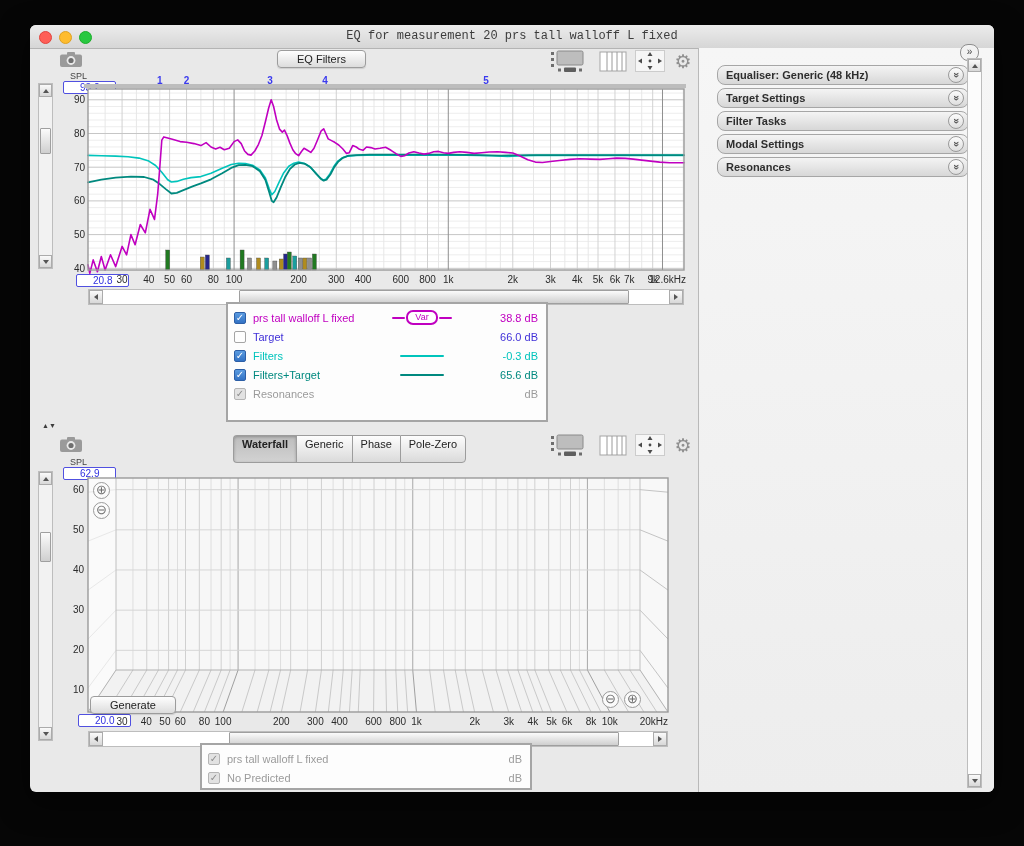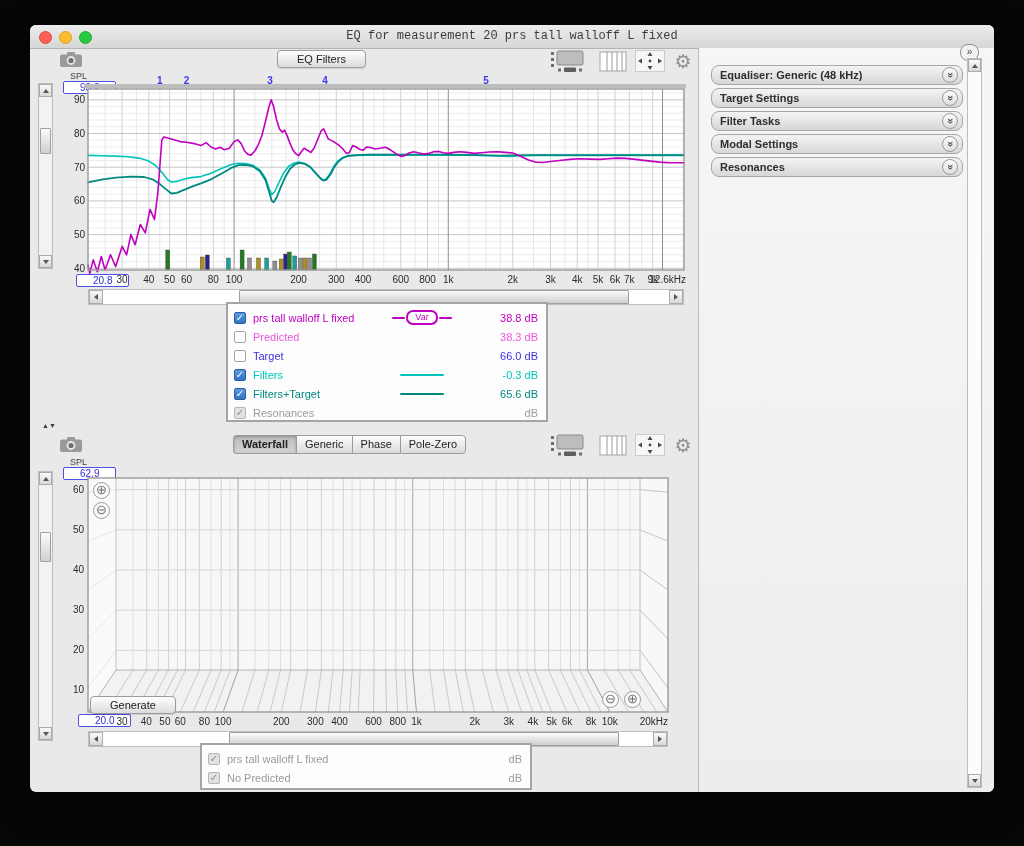--- a/index.html
+++ b/index.html
@@ -8,21 +8,21 @@
     border-radius:6px;box-shadow:0 10px 30px rgba(0,0,0,.6);overflow:hidden;}
   
   #titlebar{position:absolute;left:0;top:0;right:0;height:23px;
     background:linear-gradient(#ececec,#d6d6d6);border-bottom:1px solid #b4b4b4;}
   .tl{position:absolute;top:6px;width:11px;height:11px;border-radius:50%;}
   #title-text{position:absolute;left:0;right:0;top:4px;text-align:center;font-size:12px;color:#3c3c3c;font-family:Liberation Mono, monospace;}
   
   .btn{position:absolute;background:linear-gradient(#fefefe,#dcdcdc);border:1px solid #9c9c9c;
     border-radius:4px;font-size:11px;color:#222;text-align:center;line-height:16px;height:18px;
     box-shadow:0 1px 1px rgba(0,0,0,.12);padding:0 19px;box-sizing:border-box;}
-  .tabgroup{position:absolute;display:flex;height:19px;text-align:center;}
+  .tabgroup{position:absolute;display:flex;height:28px;text-align:center;}
   .tab{background:linear-gradient(#fdfdfd,#dadada);border:1px solid #9c9c9c;border-right:none;
     font-size:11px;color:#222;line-height:17px;padding:0 8px;}
   .tab:first-child{border-radius:4px 0 0 4px;}
   .tab:last-child{border-right:1px solid #9c9c9c;border-radius:0 4px 4px 0;}
   .tab.active{background:linear-gradient(#bdbdbd,#d2d2d2);box-shadow:inset 0 1px 3px rgba(0,0,0,.25);font-weight:bold;}
   
   .icon-btn{position:absolute;display:flex;align-items:center;justify-content:center;}
   .gear{font-size:19px;color:#8f8f8f;}
   
   .axlbl{position:absolute;font-size:9px;color:#444;}
@@ -49,21 +49,21 @@
   .chk.disabled{background:#e2e2e2;border:1px solid #b5b5b5;color:#8b8b8b;}
   .llabel{flex:1;}
   .lmark{width:108px;flex:none;display:flex;align-items:center;justify-content:center;}
   .lval{width:62px;flex:none;text-align:right;}
   .lseg{height:2px;width:44px;border-radius:1px;}
   .lseg.short{width:13px;}
   .varbox{border:2px solid currentColor;border-radius:7px;font-size:9px;line-height:11px;padding:0 7px;margin:0 1px;background:#fff;}
   
   #rpanel{position:absolute;left:668px;top:23px;width:296px;bottom:0;background:linear-gradient(#f6f6f6,#ededed);
     border-left:1px solid #b9b9b9;}
-  .section{position:absolute;left:12px;width:252px;height:20px;background:linear-gradient(#f4f4f4,#d7d7d7);
+  .section{position:absolute;left:18px;width:252px;height:20px;background:linear-gradient(#f4f4f4,#d7d7d7);
     border:1px solid #a6a6a6;border-radius:8px;box-sizing:border-box;display:flex;align-items:center;
     font-size:11px;font-weight:bold;color:#2e2e2e;padding:0 4px 0 8px;}
   .section .spacer{flex:1;}
   .chevcircle{width:14px;height:14px;border-radius:50%;border:1px solid #9a9a9a;background:linear-gradient(#fcfcfc,#dedede);
     display:flex;align-items:center;justify-content:center;flex:none;}
   .chev2{display:inline-block;transform:rotate(90deg);font-size:10px;color:#555;line-height:10px;}
   .roundbtn{position:absolute;width:17px;height:15px;border:1px solid #8e8e8e;border-radius:8px;background:#f2f2f2;
     font-size:10px;color:#444;text-align:center;line-height:14px;}
   
   .zoombtn{position:absolute;width:15px;height:15px;border-radius:50%;border:1px solid #9a9a9a;color:#6e6e6e;
@@ -281,26 +281,20 @@
   <div class="legendbox" style="left:196px;top:277px;width:322px;height:120px;">
     <div class="lrow">
       <span class="chk checked">✓</span>
       <span class="llabel" style="color: rgb(192, 0, 192);">prs tall walloff L fixed</span>
       <span class="lmark" style="color: rgb(192, 0, 192);">
         <span class="lseg short" style="background-color: rgb(192, 0, 192);"></span>
           <span class="varbox">Var</span>
           <span class="lseg short" style="background-color: rgb(192, 0, 192);"></span>
       </span>
       <span class="lval" style="color: rgb(192, 0, 192);">38.8 dB</span>
-    </div>
-    <div class="lrow">
-      <span class="chk unchecked"></span>
-      <span class="llabel" style="color: rgb(238, 85, 221);">Predicted</span>
-      <span class="lmark"></span>
-      <span class="lval" style="color: rgb(238, 85, 221);">38.3 dB</span>
     </div>
     <div class="lrow">
       <span class="chk unchecked"></span>
       <span class="llabel" style="color: rgb(64, 48, 216);">Target</span>
       <span class="lmark"></span>
       <span class="lval" style="color: rgb(64, 48, 216);">66.0 dB</span>
     </div>
     <div class="lrow">
       <span class="chk checked">✓</span>
       <span class="llabel" style="color: rgb(0, 196, 188);">Filters</span>

